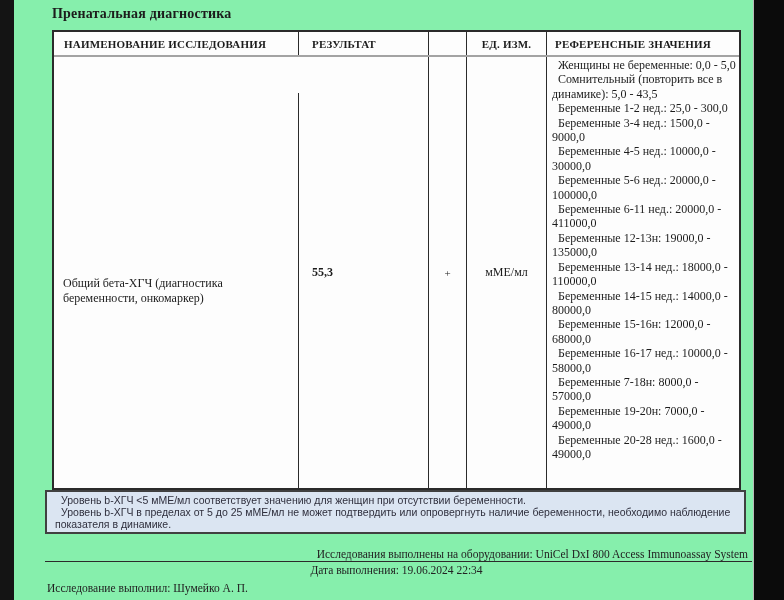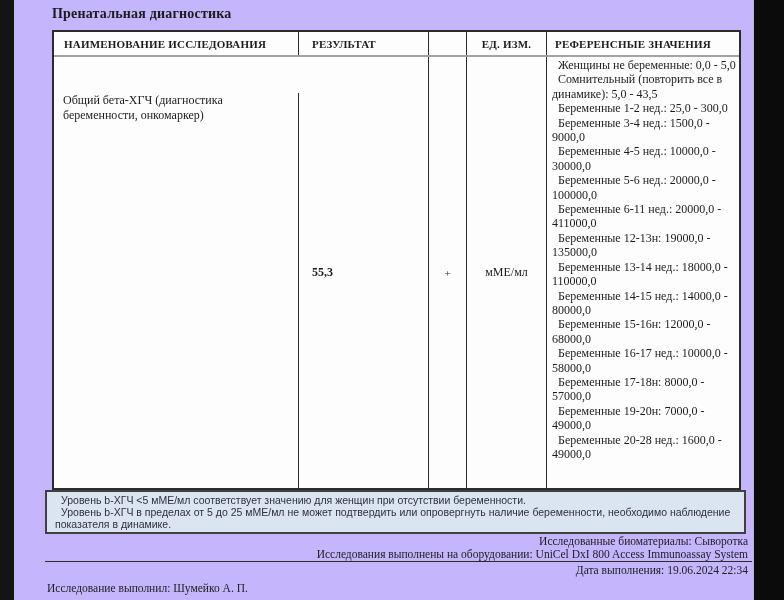--- a/index.html
+++ b/index.html
@@ -12,21 +12,21 @@
     overflow: hidden;
   }
   .stage { position: relative; width: 784px; height: 600px; }
   .letterbox { position: absolute; top: 0; height: 600px; background: #141414; }
   .letterbox.left  { left: 0; width: 14px; }
   .letterbox.right { right: 0; width: 30px; background: #0b0b0b; }
   .page {
     position: absolute;
     left: 14px; top: 0;
     width: 740px; height: 600px;
-    background: #c4b5fd;
+    background: #86efac;
     color: #1c1c1c;
     border-right: 1px solid #b9b9b9;
     box-sizing: border-box;
   }
   .title {
     position: absolute;
     left: 38px; top: 6px;
     font-size: 14px;
     font-weight: bold;
     letter-spacing: 0.2px;
@@ -66,21 +66,21 @@
   .c4 { width: 80px;  flex: 0 0 80px; }
   .c5 { flex: 1 1 auto; }
   .thead .c1 { padding-left: 10px; }
   .thead .c2 { padding-left: 13px; }
   .thead .c4 { text-align: left; }
   .thead .c5 { padding-left: 8px; }
   .thead .cell { height: 100%; display: flex; align-items: center; }
   .thead .c4 { justify-content: center; }
   .tbody .cell { font-size: 12px; }
   .tbody .c1 {
-    display: flex; 
+    display: flex; align-items: center;
     padding: 0 14px 0 9px;
     line-height: 15px;
     margin-top: 36px;
   }
   .tbody .c2 {
     display: flex; align-items: center;
     padding-left: 13px;
     font-weight: bold;
   }
   .tbody .c3 {
@@ -120,21 +120,21 @@
     color: #222;
   }
   .f-bio  { top: 535px; }
   .f-equ  { top: 548px; }
   .f-line {
     position: absolute;
     left: 31px; top: 561px;
     width: 707px; height: 0;
     border-top: 1.5px solid #2b2b2b;
   }
-  .f-date { top: 564px; }
+  .f-date { top: 564px; text-align: center; }
   .f-perf {
     position: absolute;
     left: 33px; top: 582px;
     font-size: 11.5px;
     color: #222;
   }
 </style>
 </head>
 <body>
 
@@ -173,33 +173,32 @@
             <div class="ref-item">Беременные 1-2 нед.: 25,0 - 300,0</div>
             <div class="ref-item">Беременные 3-4 нед.: 1500,0 - 9000,0</div>
             <div class="ref-item">Беременные 4-5 нед.: 10000,0 - 30000,0</div>
             <div class="ref-item">Беременные 5-6 нед.: 20000,0 - 100000,0</div>
             <div class="ref-item">Беременные 6-11 нед.: 20000,0 - 411000,0</div>
             <div class="ref-item">Беременные 12-13н: 19000,0 - 135000,0</div>
             <div class="ref-item">Беременные 13-14 нед.: 18000,0 - 110000,0</div>
             <div class="ref-item">Беременные 14-15 нед.: 14000,0 - 80000,0</div>
             <div class="ref-item">Беременные 15-16н: 12000,0 - 68000,0</div>
             <div class="ref-item">Беременные 16-17 нед.: 10000,0 - 58000,0</div>
-            <div class="ref-item">Беременные 17-18н: 8000,0 - 57000,0</div>
+            <div class="ref-item">Беременные 7-18н: 8000,0 - 57000,0</div>
             <div class="ref-item">Беременные 19-20н: 7000,0 - 49000,0</div>
             <div class="ref-item">Беременные 20-28 нед.: 1600,0 - 49000,0</div>
           </div>
       </div>
     </div>
 
     <div class="note">
       <div class="indent">Уровень b-ХГЧ &lt;5 мМЕ/мл соответствует значению для женщин при отсутствии беременности.</div>
       <div class="indent">Уровень b-ХГЧ  в пределах от 5 до 25 мМЕ/мл не может подтвердить или опровергнуть наличие беременности, необходимо наблюдение</div>
       <div>показателя в динамике.</div>
     </div>
 
-    <div class="footer-right f-bio">Исследованные биоматериалы: Сыворотка</div>
     <div class="footer-right f-equ">Исследования выполнены на оборудовании: UniCel DxI 800 Access Immunoassay System</div>
     <div class="f-line"></div>
     <div class="footer-right f-date">Дата выполнения: 19.06.2024 22:34</div>
     <div class="f-perf">Исследование выполнил: Шумейко А. П.</div>
 
   </div>
 </div>
 
 </body></html>

